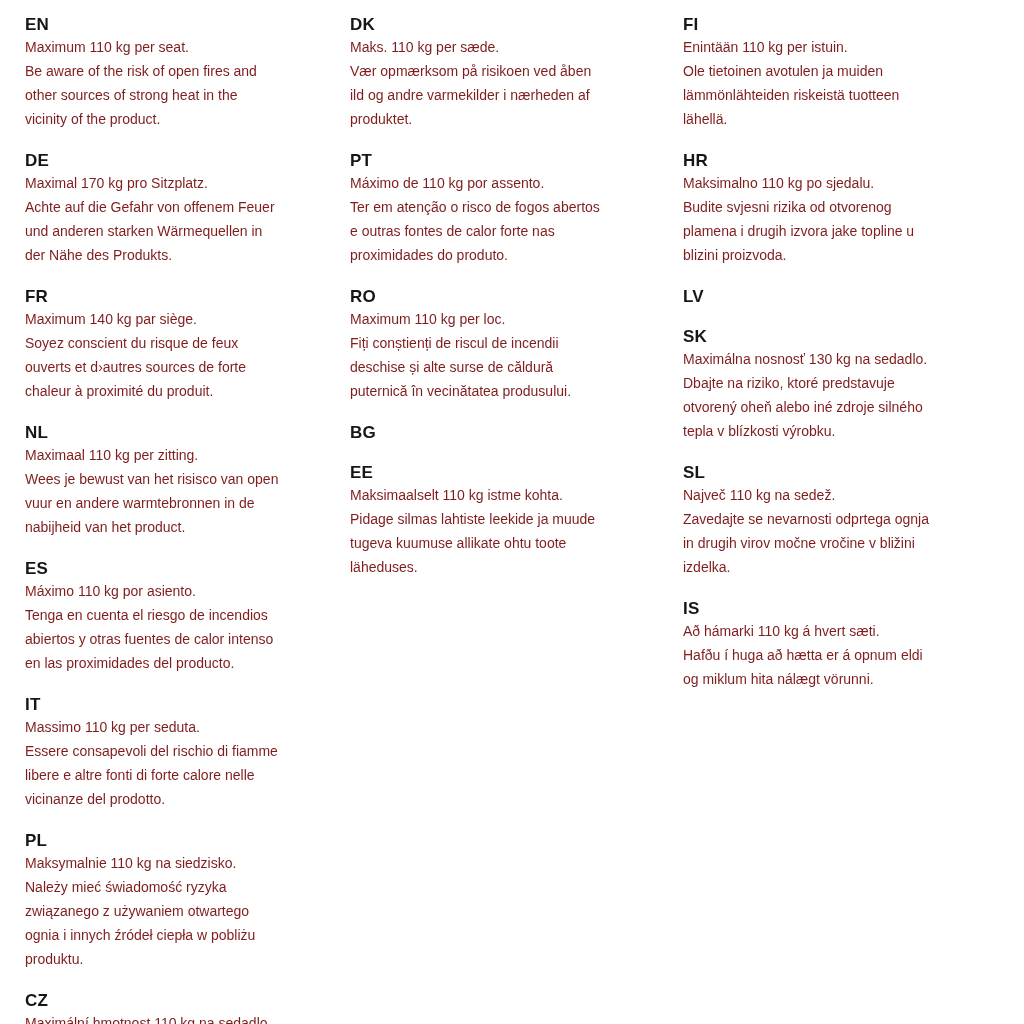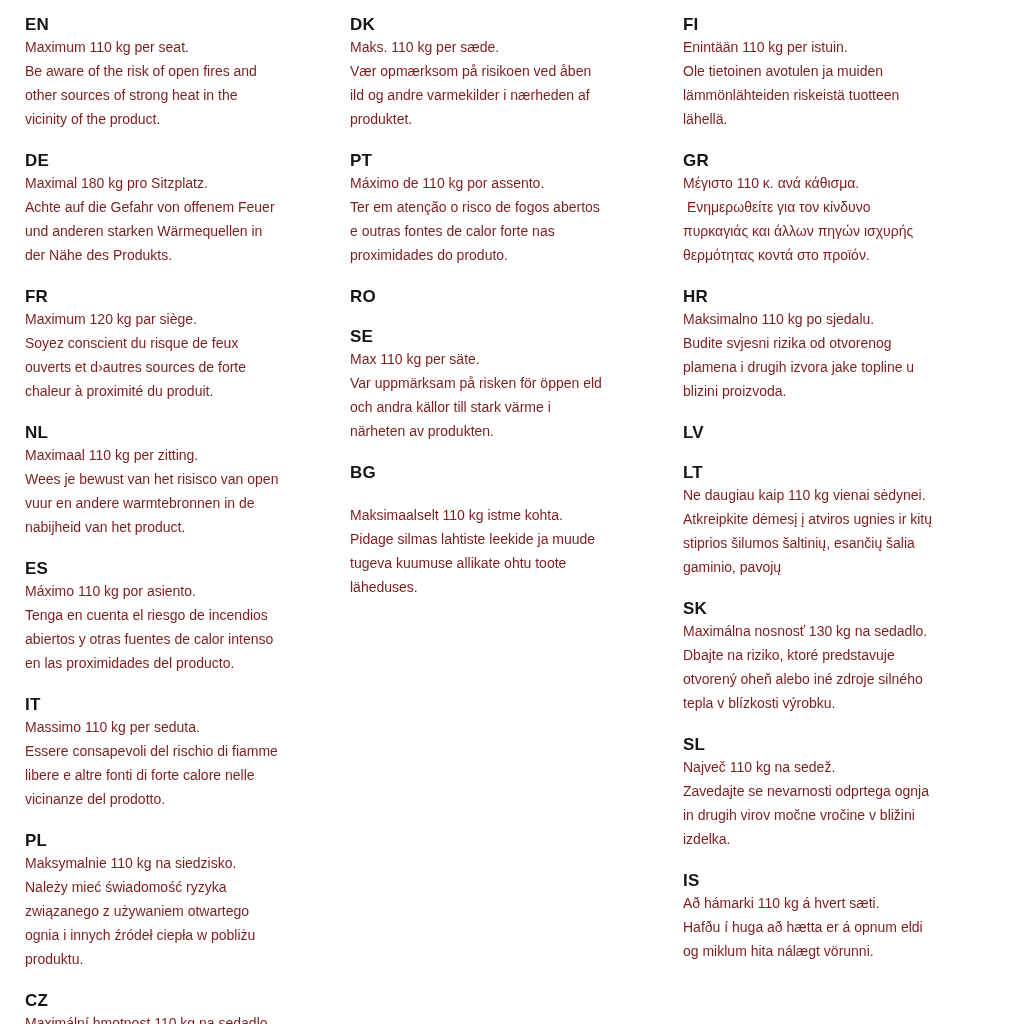--- a/index.html
+++ b/index.html
@@ -49,28 +49,28 @@
   <div class="column">
     <div class="section">
       <div class="code">EN</div>
       <div class="warning">Maximum 110 kg per seat.
 Be aware of the risk of open fires and
 other sources of strong heat in the
 vicinity of the product.</div>
     </div>
     <div class="section">
       <div class="code">DE</div>
-      <div class="warning">Maximal 180 kg pro Sitzplatz.
+      <div class="warning">Maximal 170 kg pro Sitzplatz.
 Achte auf die Gefahr von offenem Feuer
 und anderen starken Wärmequellen in
 der Nähe des Produkts.</div>
     </div>
     <div class="section">
       <div class="code">FR</div>
-      <div class="warning">Maximum 120 kg par siège.
+      <div class="warning">Maximum 140 kg par siège.
 Soyez conscient du risque de feux
 ouverts et d›autres sources de forte
 chaleur à proximité du produit.</div>
     </div>
     <div class="section">
       <div class="code">NL</div>
       <div class="warning">Maximaal 110 kg per zitting.
 Wees je bewust van het risisco van open
 vuur en andere warmtebronnen in de
 nabijheid van het product.</div>
@@ -116,70 +116,54 @@
     </div>
     <div class="section">
       <div class="code">PT</div>
       <div class="warning">Máximo de 110 kg por assento.
 Ter em atenção o risco de fogos abertos
 e outras fontes de calor forte nas
 proximidades do produto.</div>
     </div>
     <div class="section">
       <div class="code">RO</div>
-    </div>
-    <div class="section">
-      <div class="code">SE</div>
-      <div class="warning">Max 110 kg per säte.
-Var uppmärksam på risken för öppen eld
-och andra källor till stark värme i
-närheten av produkten.</div>
+      <div class="warning">Maximum 110 kg per loc.
+Fiți conștienți de riscul de incendii
+deschise și alte surse de căldură
+puternică în vecinătatea produsului.</div>
     </div>
     <div class="section">
       <div class="code">BG</div>
     </div>
     <div class="section">
+      <div class="code">EE</div>
       <div class="warning">Maksimaalselt 110 kg istme kohta.
 Pidage silmas lahtiste leekide ja muude
 tugeva kuumuse allikate ohtu toote
 läheduses.</div>
     </div>
   </div>
 
   <div class="column">
     <div class="section">
       <div class="code">FI</div>
       <div class="warning">Enintään 110 kg per istuin.
 Ole tietoinen avotulen ja muiden
 lämmönlähteiden riskeistä tuotteen
 lähellä.</div>
     </div>
     <div class="section">
-      <div class="code">GR</div>
-      <div class="warning">Μέγιστο 110 κ. ανά κάθισμα.
- Ενημερωθείτε για τον κίνδυνο
-πυρκαγιάς και άλλων πηγών ισχυρής
-θερμότητας κοντά στο προϊόν.</div>
-    </div>
-    <div class="section">
       <div class="code">HR</div>
       <div class="warning">Maksimalno 110 kg po sjedalu.
 Budite svjesni rizika od otvorenog
 plamena i drugih izvora jake topline u
 blizini proizvoda.</div>
     </div>
     <div class="section">
       <div class="code">LV</div>
-    </div>
-    <div class="section">
-      <div class="code">LT</div>
-      <div class="warning">Ne daugiau kaip 110 kg vienai sėdynei.
-Atkreipkite dėmesį į atviros ugnies ir kitų
-stiprios šilumos šaltinių, esančių šalia
-gaminio, pavojų</div>
     </div>
     <div class="section">
       <div class="code">SK</div>
       <div class="warning">Maximálna nosnosť 130 kg na sedadlo.
 Dbajte na riziko, ktoré predstavuje
 otvorený oheň alebo iné zdroje silného
 tepla v blízkosti výrobku.</div>
     </div>
     <div class="section">
       <div class="code">SL</div>

